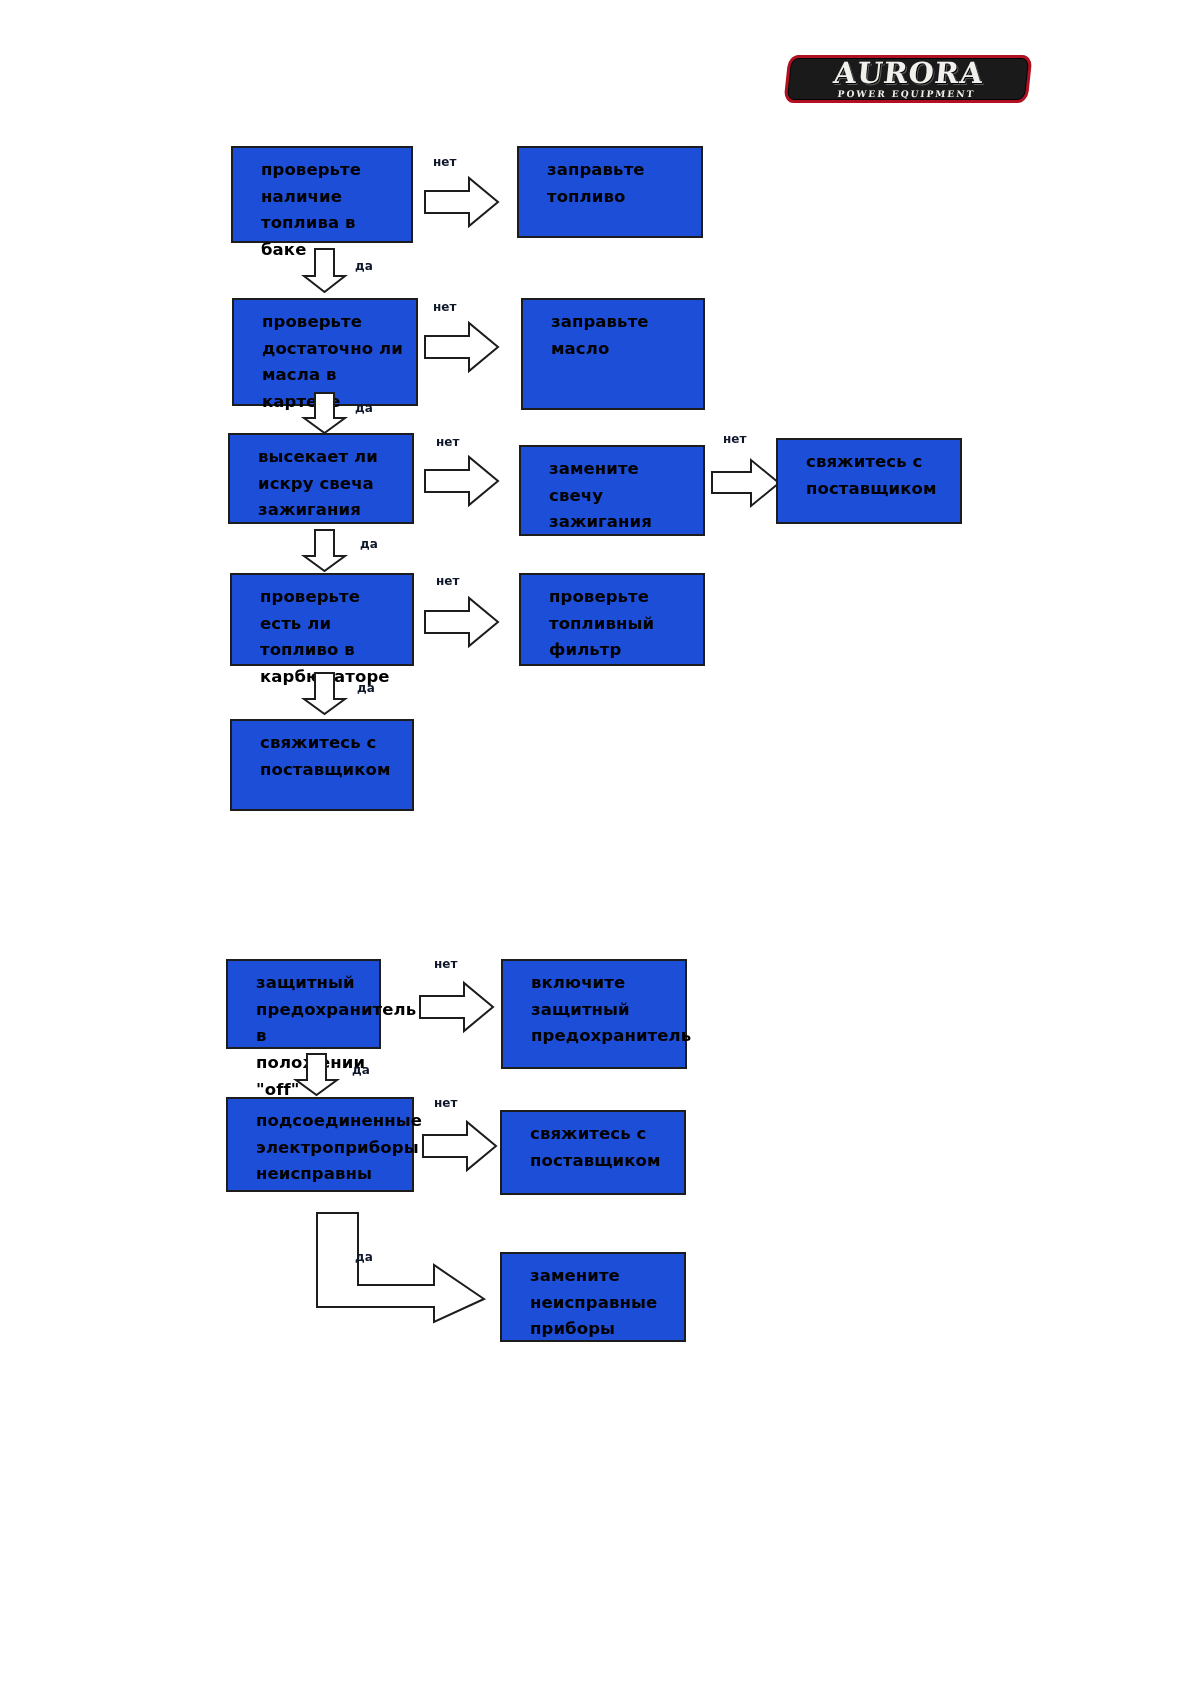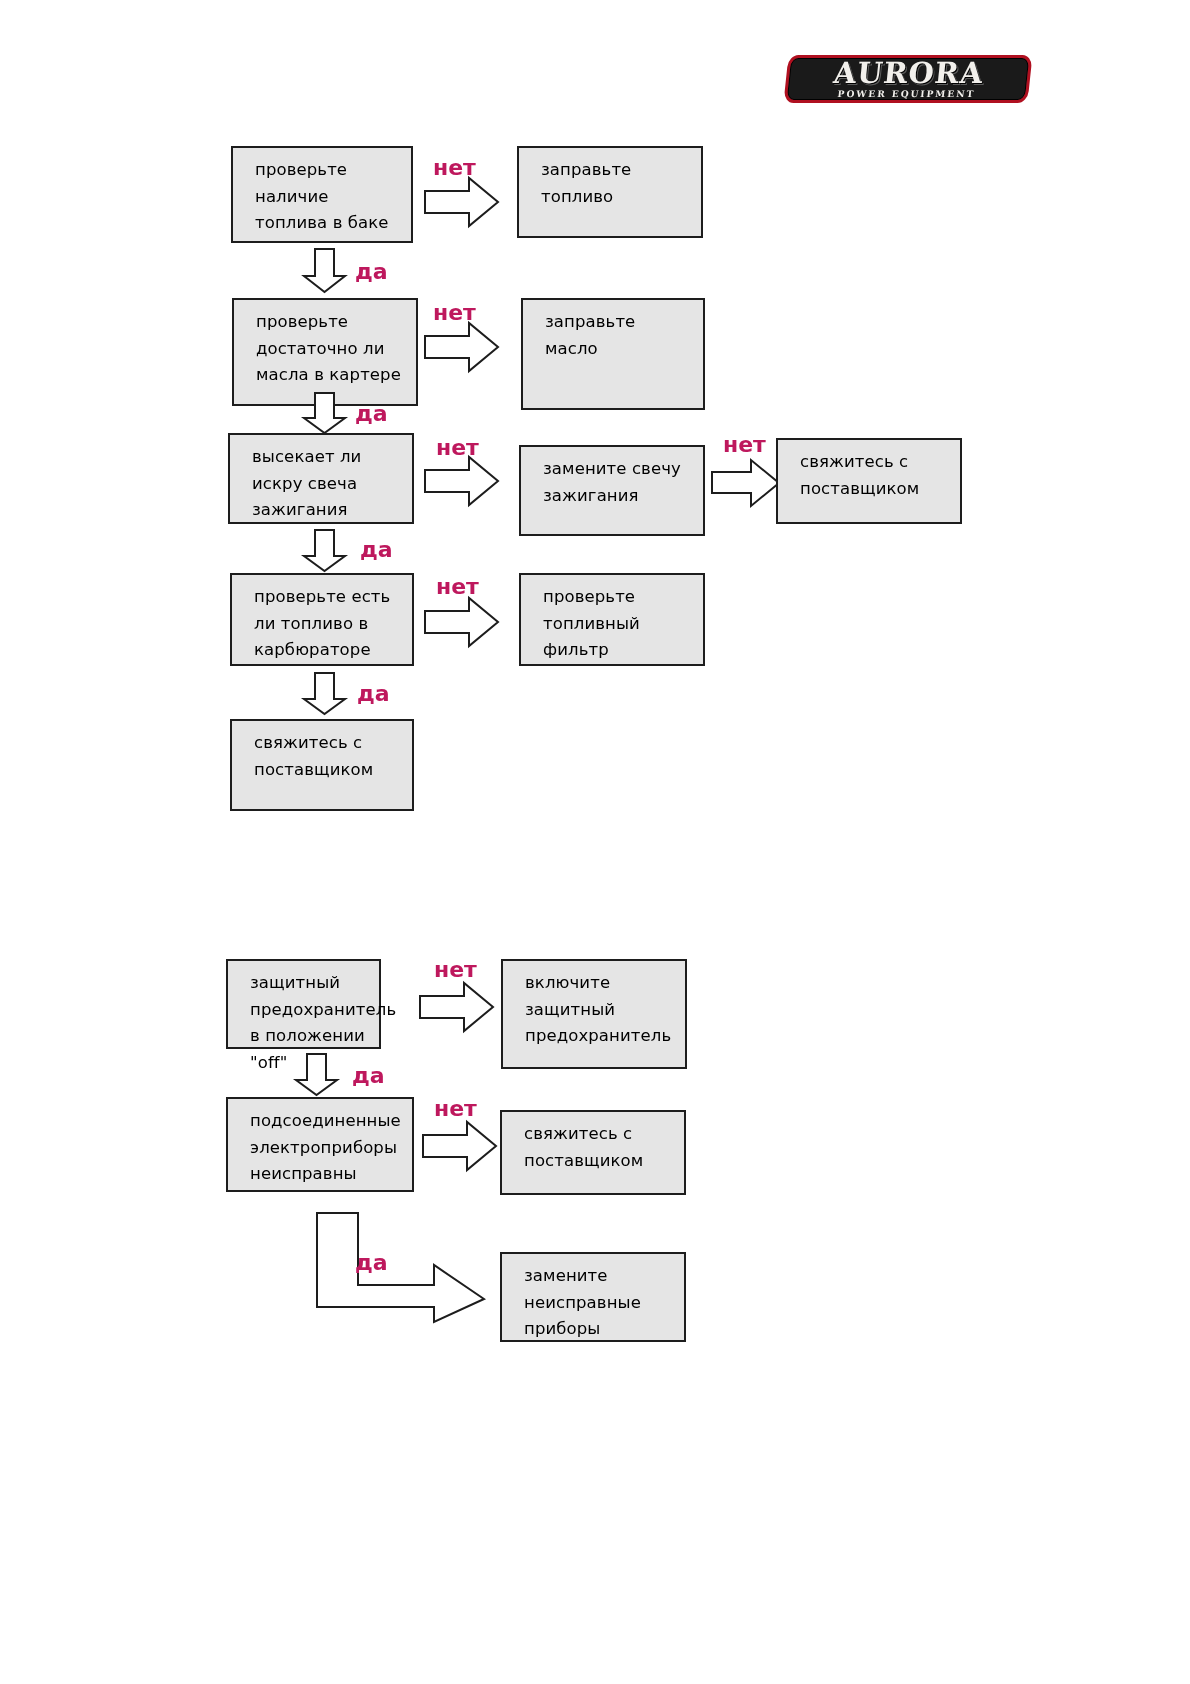--- a/index.html
+++ b/index.html
@@ -61,35 +61,35 @@
     line-height: 1;
     margin-top: 2px;
     white-space: nowrap;
   }
 
   
   .node {
     position: absolute;
     box-sizing: border-box;
     border: 2px solid #1d1d1d;
-    background: #e5e5e5;
+    background: #1d4ed8;
     color: #000000;
-    font-weight: normal;
+    font-weight: bold;
     font-size: 16.5px;
     line-height: 1.62;
-    padding: 9px 11px 0 22px;
+    padding: 9px 11px 0 28px;
     letter-spacing: 0.1px;
   }
 
   
   .edge-label {
     position: absolute;
     font-weight: bold;
-    font-size: 22px;
-    color: #be185d;
+    font-size: 12px;
+    color: #0f172a;
     white-space: nowrap;
   }
 
   
   .arrow {
     position: absolute;
   }
   .arrow svg {
     display: block;
     overflow: visible;

